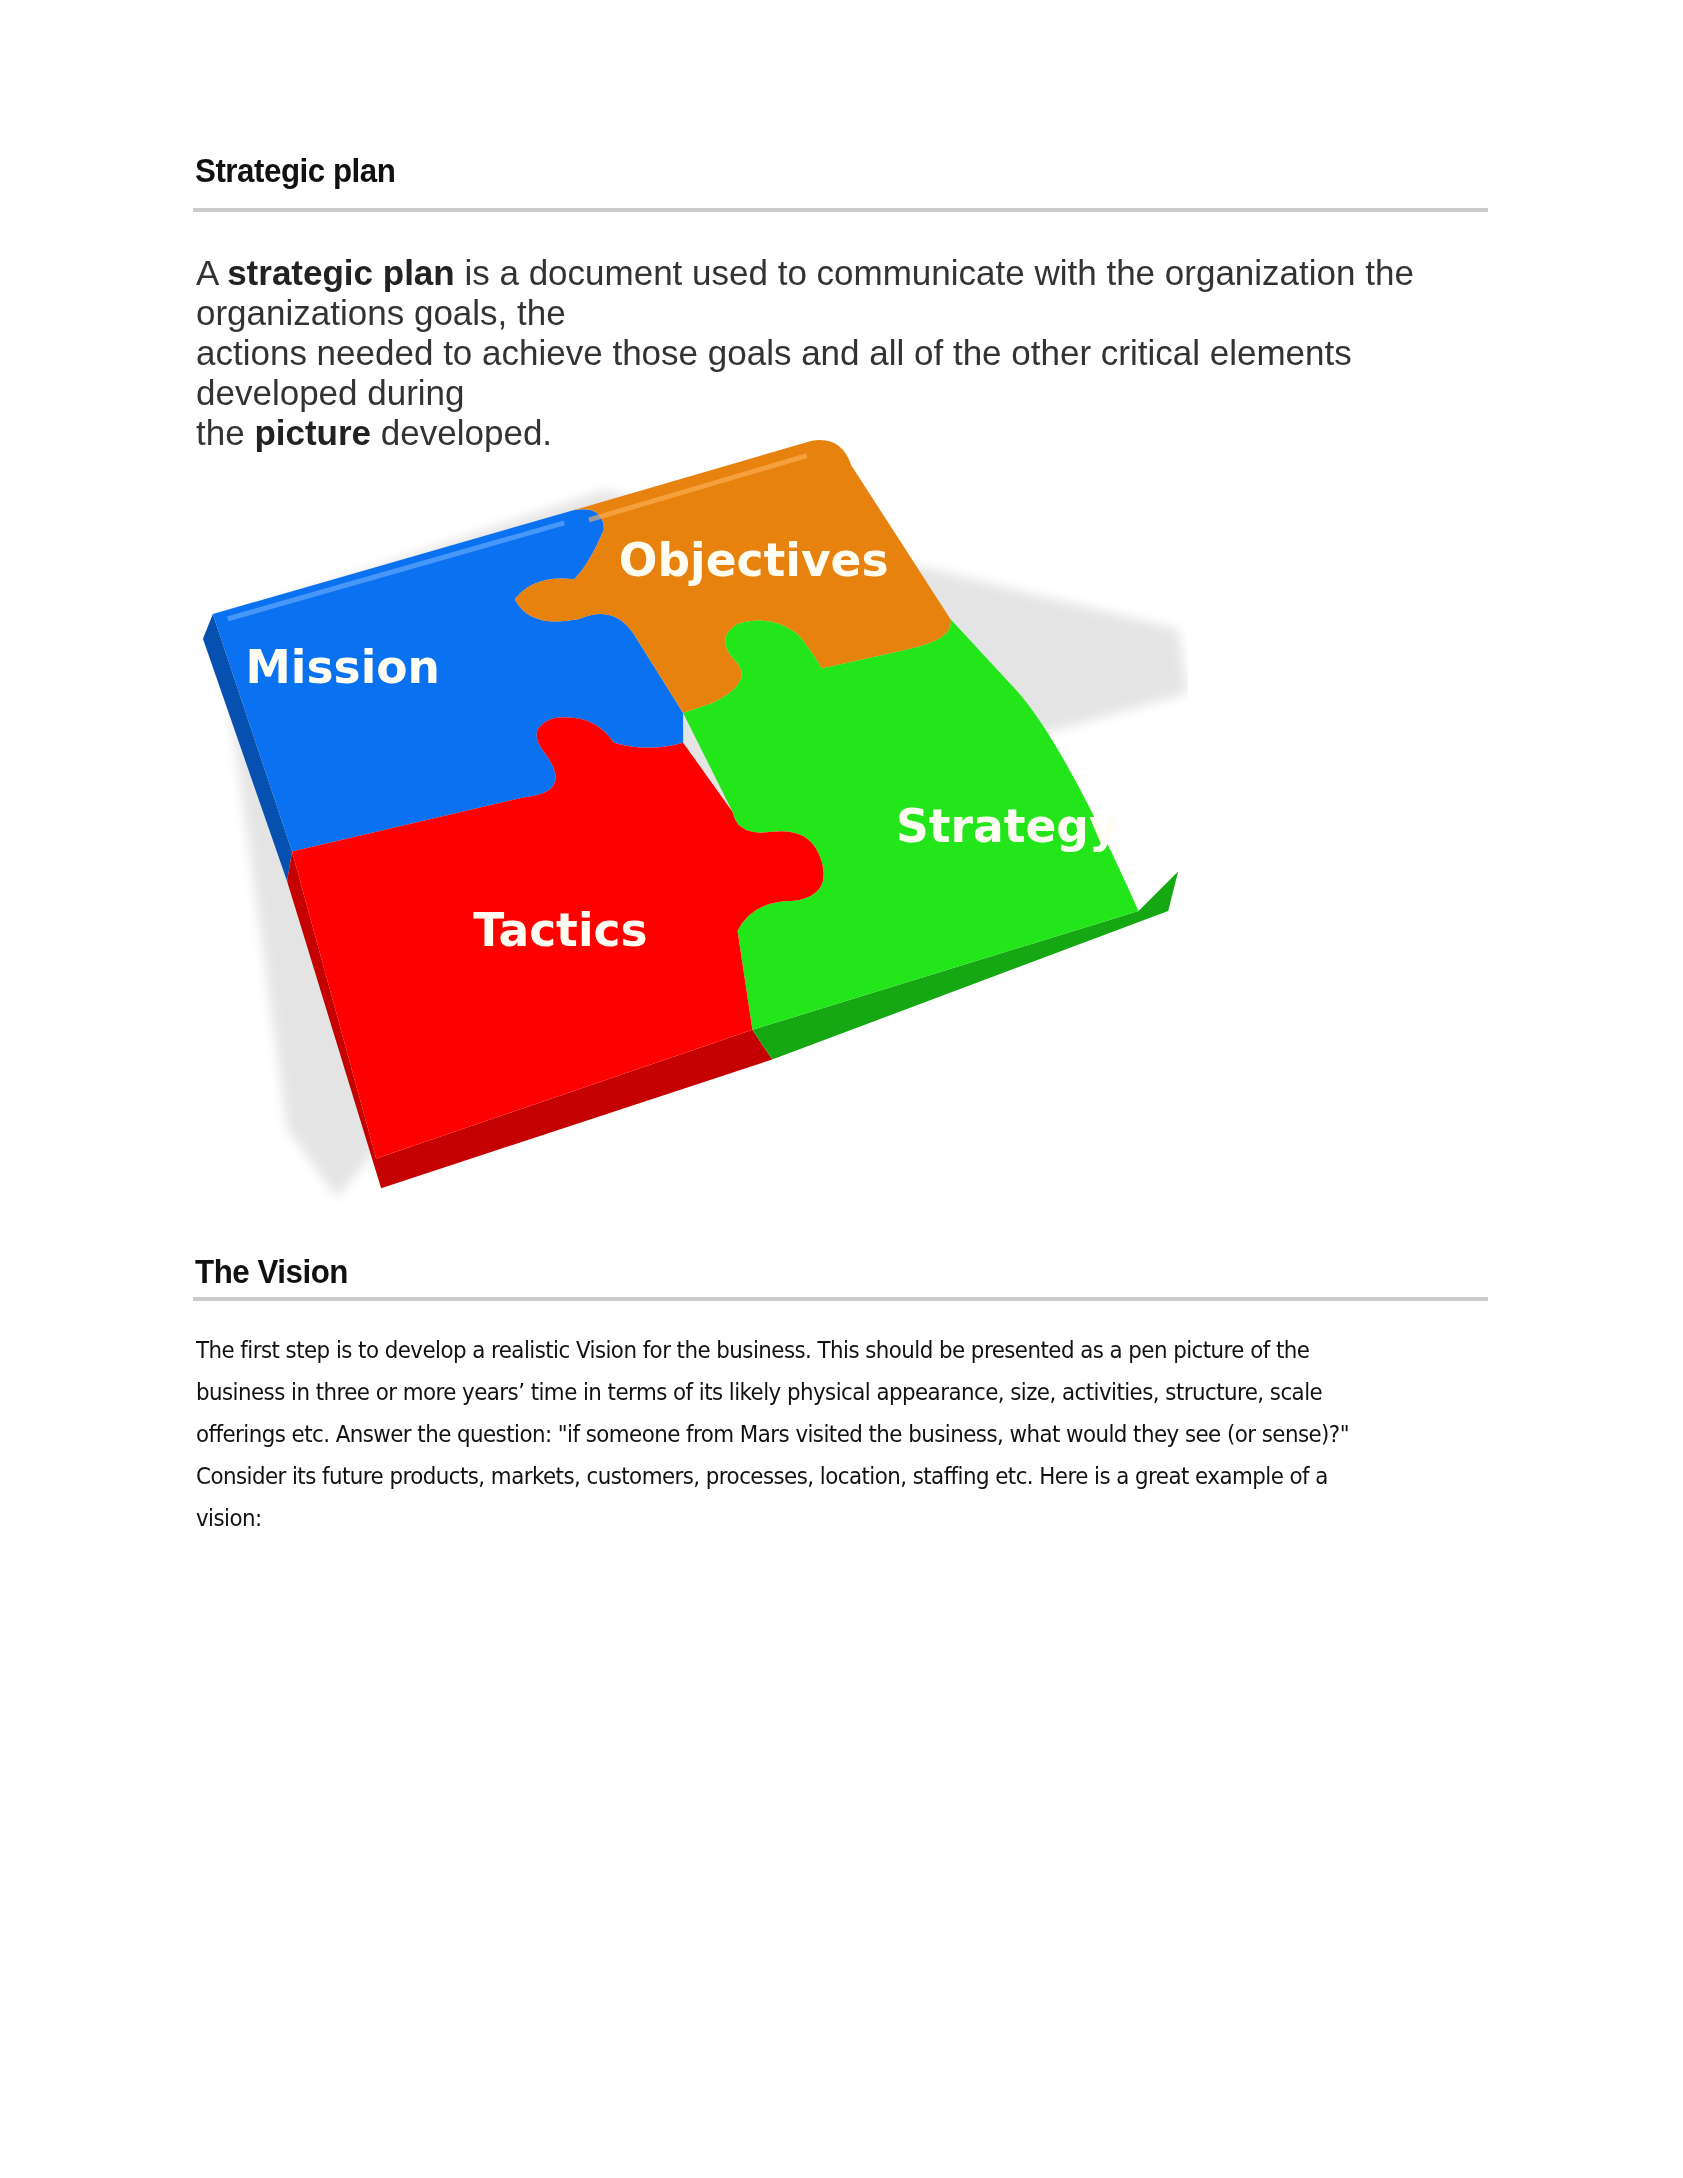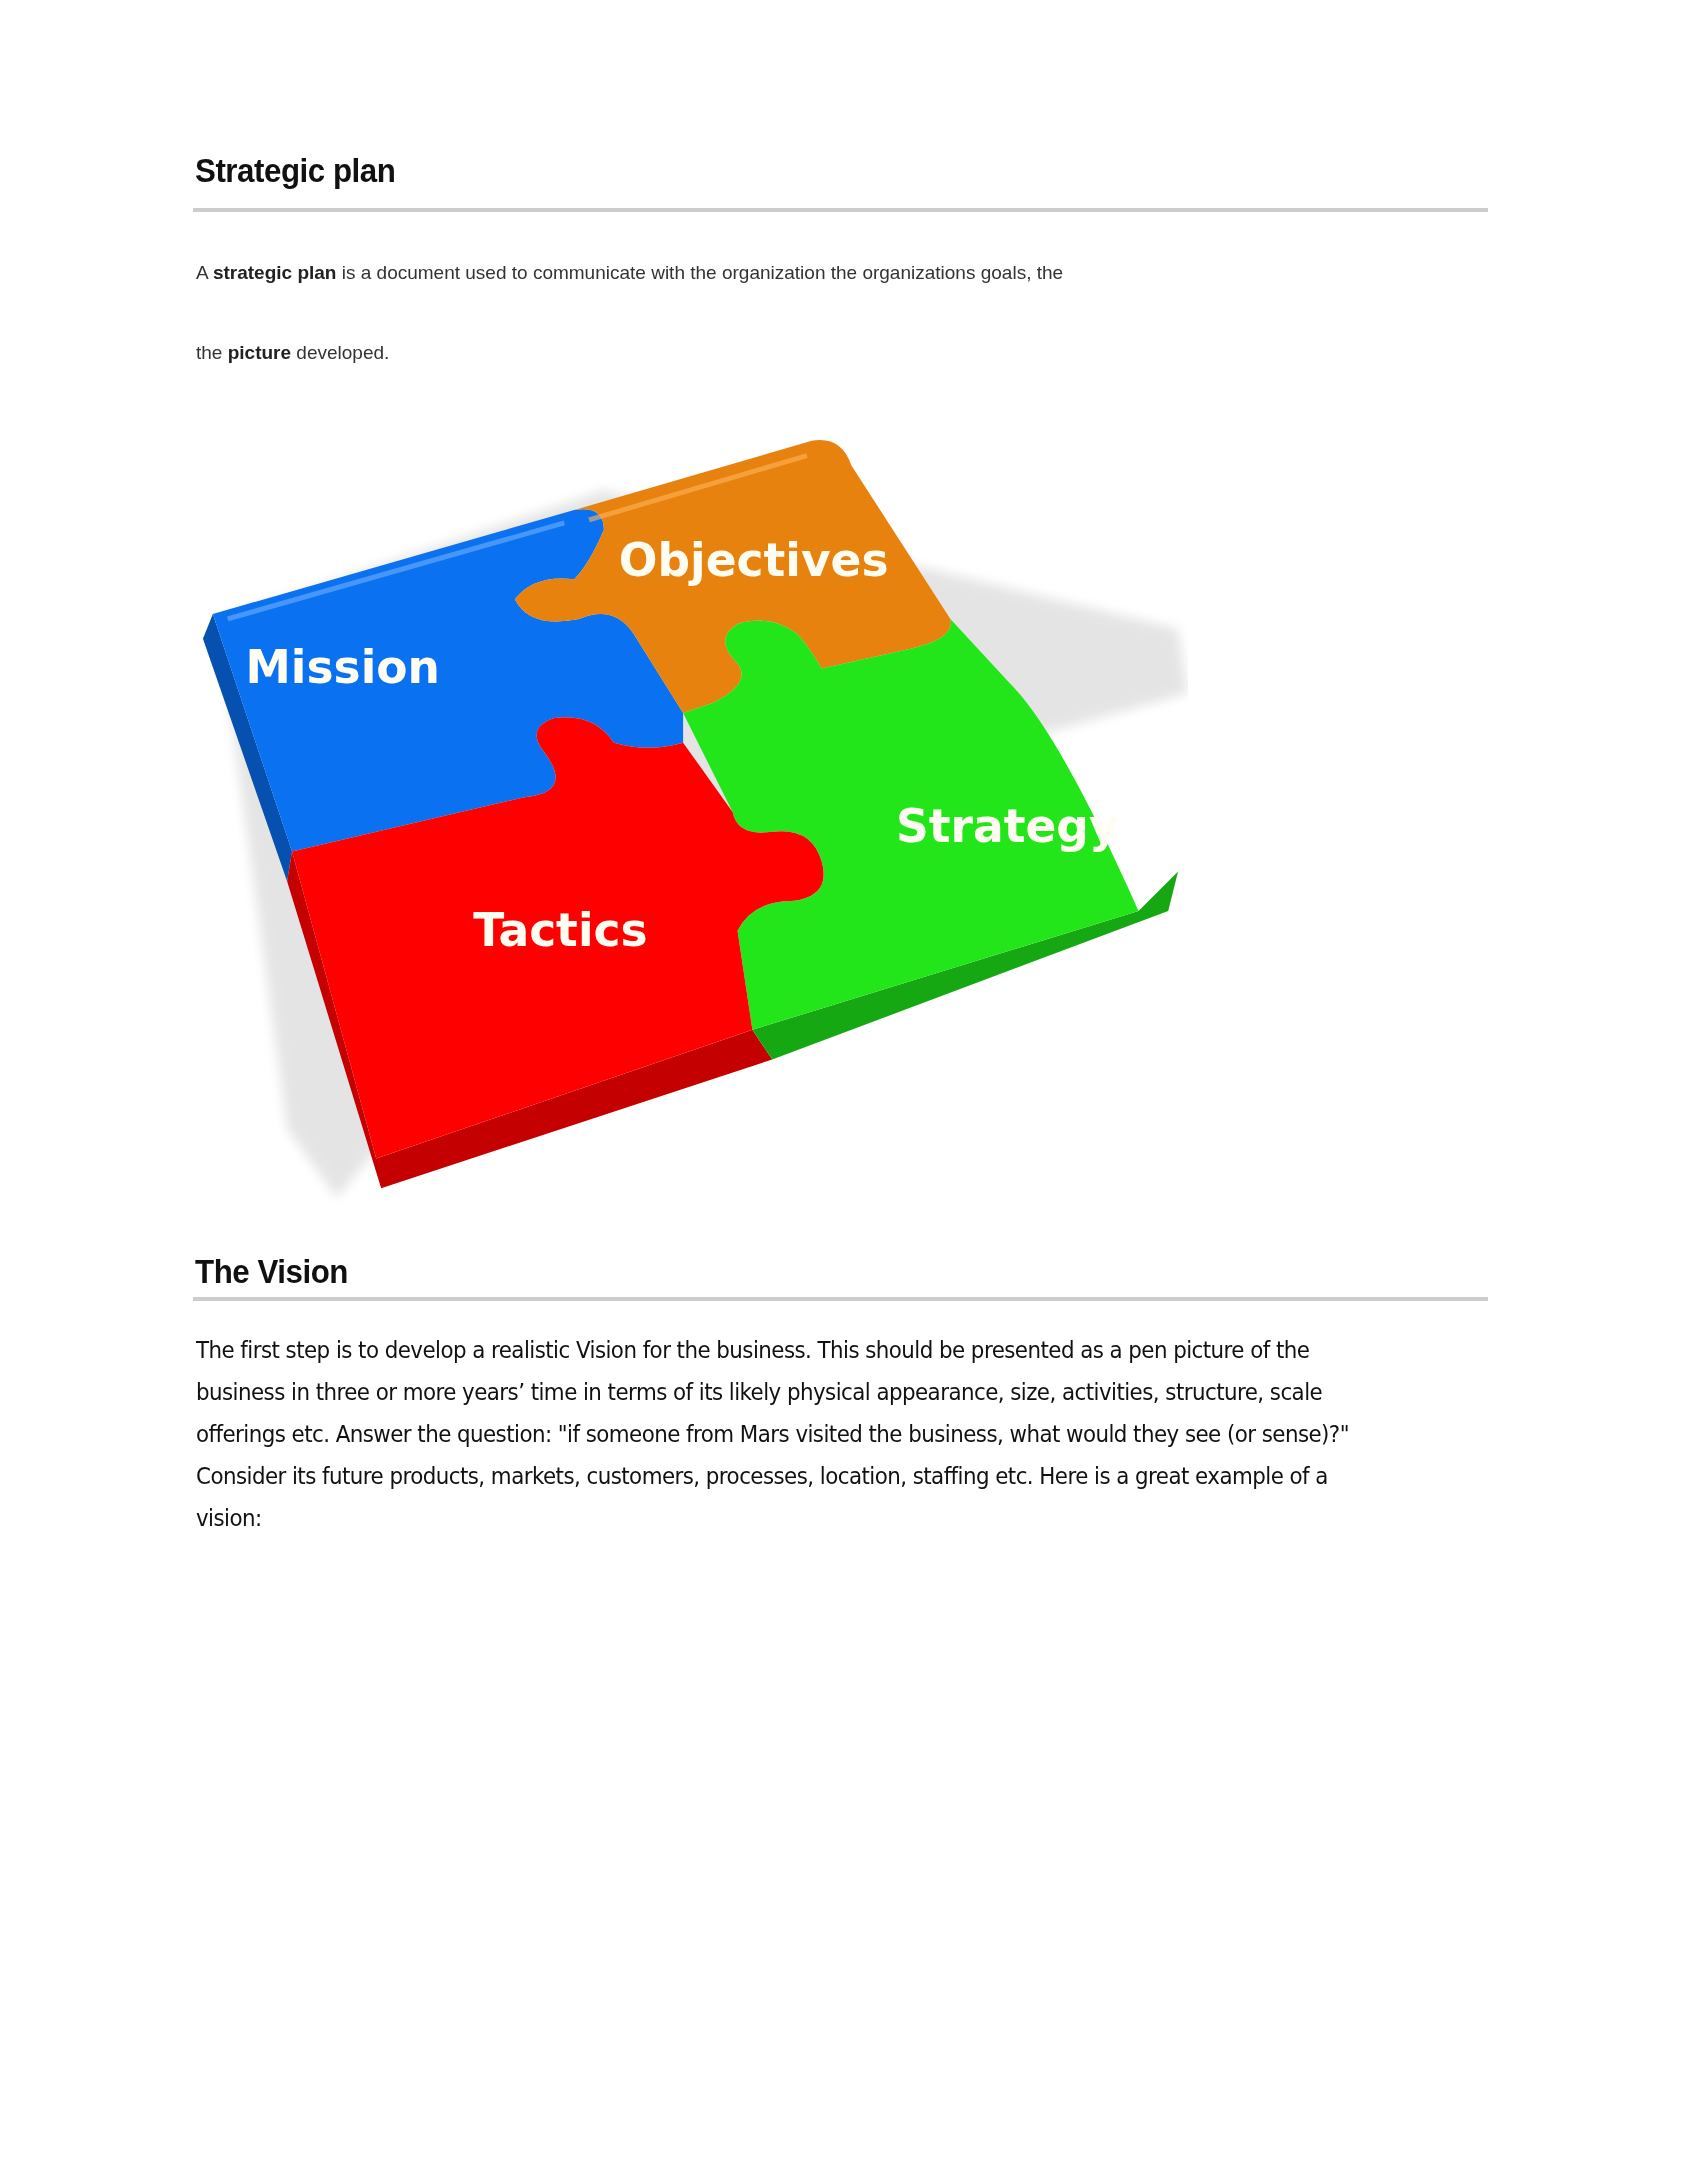--- a/index.html
+++ b/index.html
@@ -6,21 +6,21 @@
   body { width: 1683px; height: 2178px; position: relative; overflow: hidden; }
   .h {
     position: absolute; left: 195px;
     font-family: "Liberation Sans", sans-serif; font-weight: bold;
     font-size: 34px; color: #111; letter-spacing: -0.5px;
     transform: scaleX(0.92); transform-origin: left top;
   }
   .rule { position: absolute; left: 193px; width: 1295px; height: 4px; background: #cccccc; }
   .p1 {
     position: absolute; left: 196px; top: 253px; width: 1307px;
-    font-family: "Liberation Sans", sans-serif; font-size: 19px;
+    font-family: "Liberation Sans", sans-serif; font-size: 35px;
     line-height: 40px; color: #333;
   }
   .p1 b { color: #222; }
   .p2 {
     position: absolute; left: 196px; top: 1329px; width: 1307px;
     font-family: "DejaVu Sans", sans-serif; font-size: 23px;
     line-height: 42px; color: #111; letter-spacing: -0.6px;
     transform: scaleX(0.93); transform-origin: left top; white-space: nowrap;
   }
   .figure { position: absolute; left: 198px; top: 416px; width: 990px; height: 792px; }
@@ -28,21 +28,21 @@
   .plabel {
     font-family: "DejaVu Sans", sans-serif; font-weight: bold; fill: #fffdf2;
   }
 </style>
 </head>
 <body>
 
 <div class="h" style="top:151px;">Strategic plan</div>
 <div class="rule" style="top:208px;"></div>
 
-<div class="p1"><span>A </span><b>strategic plan</b><span> is a document used to communicate with the organization the organizations goals, the</span><br><br><span>the </span><b>picture</b><span> developed.</span></div>
+<div class="p1"><span>A </span><b>strategic plan</b><span> is a document used to communicate with the organization the organizations goals, the</span><br><span>actions needed to achieve those goals and all of the other critical elements developed during</span><br><span>the </span><b>picture</b><span> developed.</span></div>
 
 <div class="figure">
   <svg viewBox="0 0 1000 800" xmlns="http://www.w3.org/2000/svg">
     <defs>
       <filter id="blur" x="-20%" y="-20%" width="140%" height="140%">
           <feGaussianBlur stdDeviation="6"></feGaussianBlur>
         </filter>
     </defs>
 
     <path d="M20 205 L410 75 L990 215 L1000 280 L430 440 L140 790 L90 720 Z" fill="#000" opacity="0.10" filter="url(#blur)"></path>

